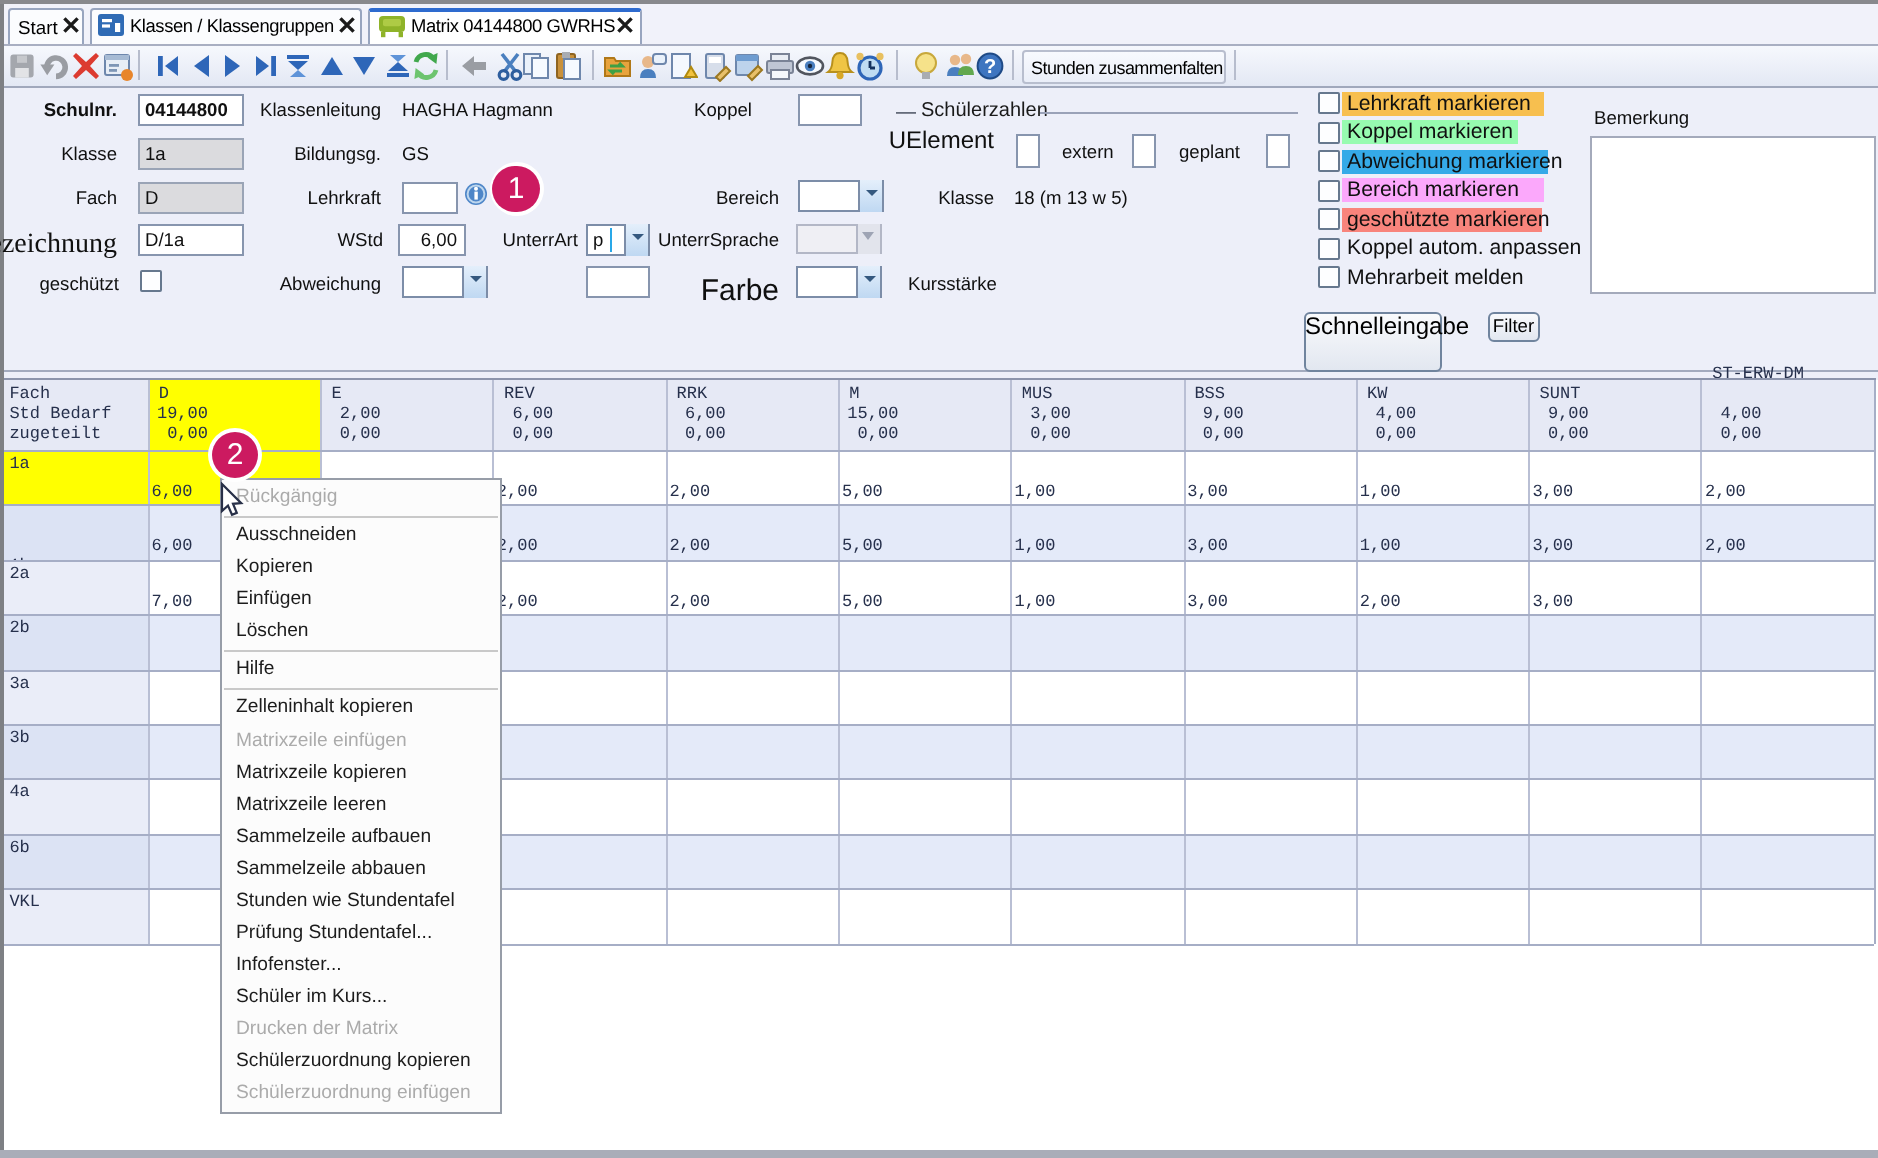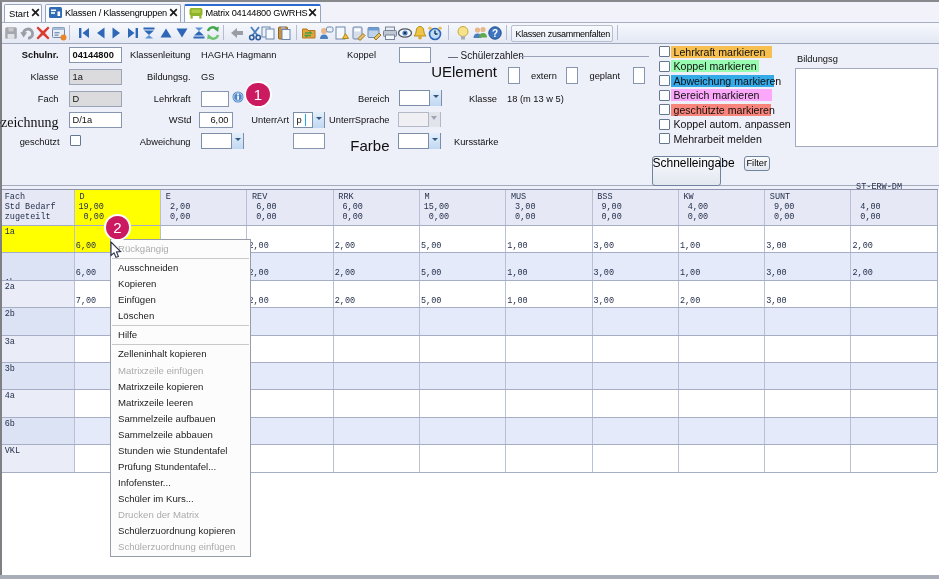--- a/index.html
+++ b/index.html
@@ -60,21 +60,21 @@
     </svg>
 <div class="ab" style="left:2px;top:22.5px;width:937px;height:20.5px;background:linear-gradient(#F6F8FD,#E3E8F4);"></div>
 <div class="ab" style="left:2px;top:42.5px;width:937px;height:1px;background:#A0A8BC;"></div>
 <div class="sep" style="left:69.3px"></div>
 <div class="sep" style="left:222.6px"></div>
 <div class="sep" style="left:295.9px"></div>
 <div class="sep" style="left:448.2px"></div>
 <div class="sep" style="left:505.6px"></div>
 <div class="sep" style="left:616.5px"></div>
 <div class="ab" style="left:510.5px;top:24.5px;width:102.5px;height:17px;background:linear-gradient(#F8FAFE,#EAEEF8);border:1px solid #B8BECE;border-radius:2px;"></div>
-<div class="lbl" style="left:515.5px;top:28.5px;font-size:9px;color:#000;letter-spacing:-0.28px;">Klassen zusammenfalten</div>
+<div class="lbl" style="left:515.5px;top:28.5px;font-size:9px;color:#000;letter-spacing:-0.28px;">Stunden zusammenfalten</div>
 <svg class="ab" style="left:3.4px;top:25.2px" width="16" height="16" viewBox="0 0 16 16">
       <rect x="2.2" y="2.2" width="11.6" height="11.6" rx="1.5" fill="#A4A7AD"></rect>
       <rect x="5.5" y="2.8" width="5" height="3.6" fill="#C6C8CC"></rect>
       <rect x="4.6" y="9" width="6.8" height="4.8" fill="#E2E3E6"></rect>
     </svg>
 <svg class="ab" style="left:19.0px;top:25.2px" width="16" height="16" viewBox="0 0 16 16">
       <path d="M4.5 9.5 A4.6 4.6 0 1 1 9 13.2" fill="none" stroke="#9A9DA3" stroke-width="2.8"></path>
       <path d="M1.2 7.2 L8.2 7.2 L4.6 12.6 Z" fill="#9A9DA3"></path>
     </svg>
 <svg class="ab" style="left:35.0px;top:25.2px" width="16" height="16" viewBox="0 0 16 16">
@@ -208,21 +208,21 @@
 <div class="lbl" style="right:563px;left:auto;top:50px;font-size:9.3px;color:#101010;">Koppel</div>
 <div class="inp" style="left:399px;top:47px;width:32px;height:15.5px;"></div>
 <div class="lbl" style="left:448px;top:51px;font-size:10px;color:#3A4252;">—</div>
 <div class="lbl" style="left:460.5px;top:50px;font-size:10px;color:#1A1A1A;">Schülerzahlen</div>
 <div class="ab" style="left:520px;top:55.5px;width:129px;height:1px;background:#9AA2B8;"></div>
 <div class="lbl" style="right:880.5px;left:auto;top:72px;font-size:9.3px;color:#101010;">Klasse</div>
 <div class="inpg" style="left:69px;top:69px;width:52.5px;height:16px;"></div>
 <div class="lbl" style="left:72.5px;top:72px;font-size:9.3px;color:#101010;">1a</div>
 <div class="lbl" style="right:748.5px;left:auto;top:72px;font-size:9.3px;color:#101010;">Bildungsg.</div>
 <div class="lbl" style="left:201px;top:72px;font-size:9.3px;color:#101010;">GS</div>
-<div class="lbl" style="right:442px;left:auto;top:63px;font-size:15px;color:#101010;">UElement</div>
+<div class="lbl" style="right:442px;left:auto;top:63px;font-size:12px;color:#101010;">UElement</div>
 <div class="inp" style="left:507.5px;top:67px;width:12.5px;height:16.5px;"></div>
 <div class="lbl" style="left:531px;top:71px;font-size:9.3px;color:#101010;">extern</div>
 <div class="inp" style="left:565.5px;top:67px;width:12.5px;height:16.5px;"></div>
 <div class="lbl" style="left:589.5px;top:71px;font-size:9.3px;color:#101010;">geplant</div>
 <div class="inp" style="left:632.5px;top:67px;width:12.5px;height:16.5px;"></div>
 <div class="lbl" style="right:880.5px;left:auto;top:93.5px;font-size:9.3px;color:#101010;">Fach</div>
 <div class="inpg" style="left:69px;top:90.5px;width:52.5px;height:16px;"></div>
 <div class="lbl" style="left:72.5px;top:93.5px;font-size:9.3px;color:#101010;">D</div>
 <div class="lbl" style="right:748.5px;left:auto;top:93.5px;font-size:9.3px;color:#101010;margin-left:40px;">Lehrkraft</div>
 <div class="inp" style="left:201px;top:90.5px;width:28px;height:16px;"></div>
@@ -270,21 +270,21 @@
 <div class="cb" style="left:659px;top:89.5px;width:11px;height:11px;"></div>
 <div class="band" style="left:670.5px;top:89.0px;background:#FBA8FB;width:101.5px">Bereich markieren</div>
 <div class="cb" style="left:659px;top:104.0px;width:11px;height:11px;"></div>
 <div class="band" style="left:670.5px;top:103.5px;background:#F8847C;width:100.5px">geschützte markieren</div>
 <div class="cb" style="left:659px;top:118.5px;width:11px;height:11px;"></div>
 <div class="band" style="left:670.5px;top:118.0px;">Koppel autom. anpassen</div>
 <div class="cb" style="left:659px;top:133.0px;width:11px;height:11px;"></div>
 <div class="band" style="left:670.5px;top:132.5px;">Mehrarbeit melden</div>
 <div class="btn" style="left:651.5px;top:155.5px;width:69px;height:30px;line-height:13.5px;font-size:12px;">Schnelleingabe</div>
 <div class="btn" style="left:744px;top:155.5px;width:25.5px;height:15.5px;line-height:13.5px;font-size:9.3px;">Filter</div>
-<div class="lbl" style="left:797px;top:54px;font-size:9.3px;color:#101010;">Bildungsg</div>
+<div class="lbl" style="left:797px;top:54px;font-size:9.3px;color:#101010;">Bemerkung</div>
 <div class="ab" style="left:795px;top:67.5px;width:142.5px;height:79px;background:#fff;border:1px solid #A4AABB;"></div>
 <div class="ab" style="left:2px;top:189.5px;width:935.2px;height:36.0px;background:#E6E9F5;"></div>
 <div class="ab" style="left:74.2px;top:189.5px;width:86.3px;height:36.0px;background:#FFFF00;"></div>
 <div class="ab mono" style="left:4.7px;top:191.7px;line-height:10.15px;">Fach
 Std Bedarf
 zugeteilt</div>
 <div class="ab mono" style="left:79.4px;top:191.7px;">D</div>
 <div class="ab mono" style="left:74.2px;top:201.9px;width:29.8px;text-align:right;">19,00</div>
 <div class="ab mono" style="left:74.2px;top:212.1px;width:29.8px;text-align:right;">0,00</div>
 <div class="ab mono" style="left:165.7px;top:191.7px;">E</div>

